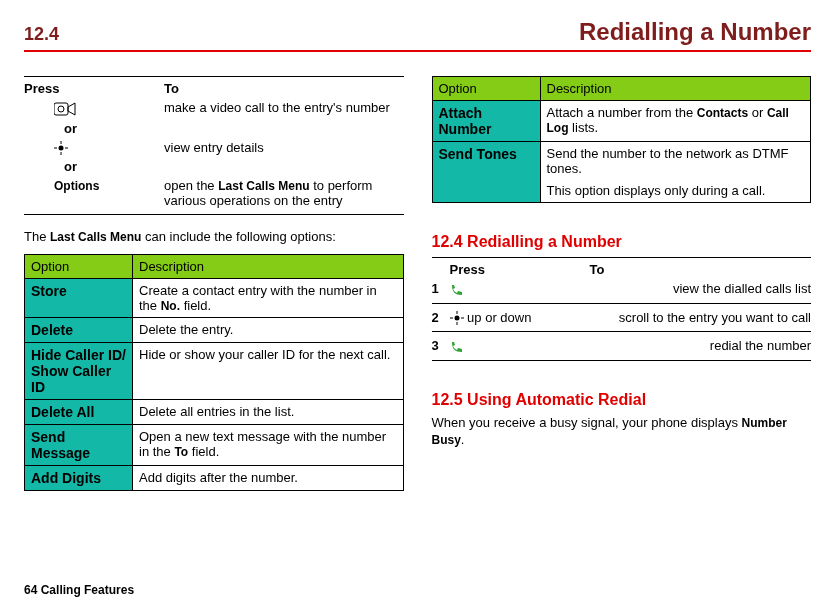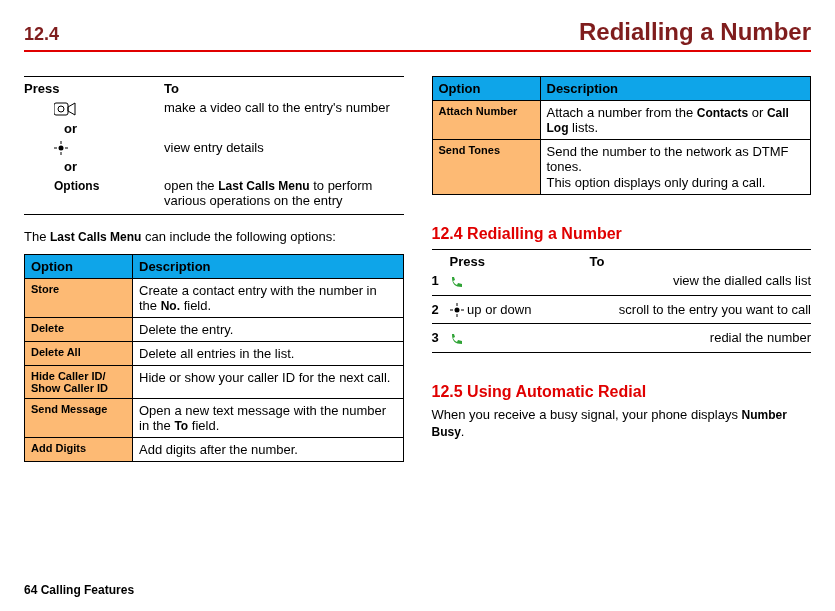--- a/index.html
+++ b/index.html
@@ -82,29 +82,29 @@
     margin-top: 4px;
   }
   table.opts th, table.opts td {
     border: 1px solid #000;
     padding: 4px 6px;
     text-align: left;
     vertical-align: top;
     font-size: 13px;
   }
   table.opts th {
-    font-weight: bold;
-    background: #0ea5e9;
+    font-weight: normal;
+    background: #84cc16;
   }
   table.opts td.opt-label {
-    background: #fdba74;
+    background: #14b8a6;
     font-family: "Arial Narrow", Arial, sans-serif;
     font-stretch: condensed;
     font-weight: bold;
-    font-size: 11px;
+    font-size: 14px;
     width: 95px;
   }
   .section-head {
     color: #e00000;
     font-weight: bold;
     font-size: 16px;
     margin: 30px 0 6px 0;
   }
   .step-row {
     display: flex;
@@ -211,27 +211,27 @@
       </tr>
       <tr>
         <td class="opt-label">Store</td>
         <td><span>Create a contact entry with the number in the </span><span class="cond">No.</span><span> field.</span></td>
       </tr>
       <tr>
         <td class="opt-label">Delete</td>
         <td>Delete the entry.</td>
       </tr>
       <tr>
-        <td class="opt-label">Delete All</td>
-        <td>Delete all entries in the list.</td>
-      </tr>
-      <tr>
         <td class="opt-label" style="white-space:pre-line">Hide Caller ID/
 Show Caller ID</td>
         <td>Hide or show your caller ID for the next call.</td>
+      </tr>
+      <tr>
+        <td class="opt-label">Delete All</td>
+        <td>Delete all entries in the list.</td>
       </tr>
       <tr>
         <td class="opt-label">Send Message</td>
         <td><span>Open a new text message with the number in the </span><span class="cond">To</span><span> field.</span></td>
       </tr>
       <tr>
         <td class="opt-label">Add Digits</td>
         <td>Add digits after the number.</td>
       </tr>
     </tbody>
@@ -246,21 +246,21 @@
         <th>Description</th>
       </tr>
       <tr>
         <td class="opt-label">Attach Number</td>
         <td><span>Attach a number from the </span><span class="cond">Contacts</span><span> or </span><span class="cond">Call Log</span><span> lists.</span></td>
       </tr>
       <tr>
         <td class="opt-label">Send Tones</td>
         <td>
           <div>Send the number to the network as DTMF tones.</div>
-          <div style="margin-top:1px">This option displays only during a call.</div>
+          <div style="margin-top:7px">This option displays only during a call.</div>
         </td>
       </tr>
     </tbody>
       </table>
 
     <div class="section-head">12.4 Redialling a Number</div>
 
     <hr class="thin-rule">
     <div class="press-to-row">
       <div style="width:18px"></div>

